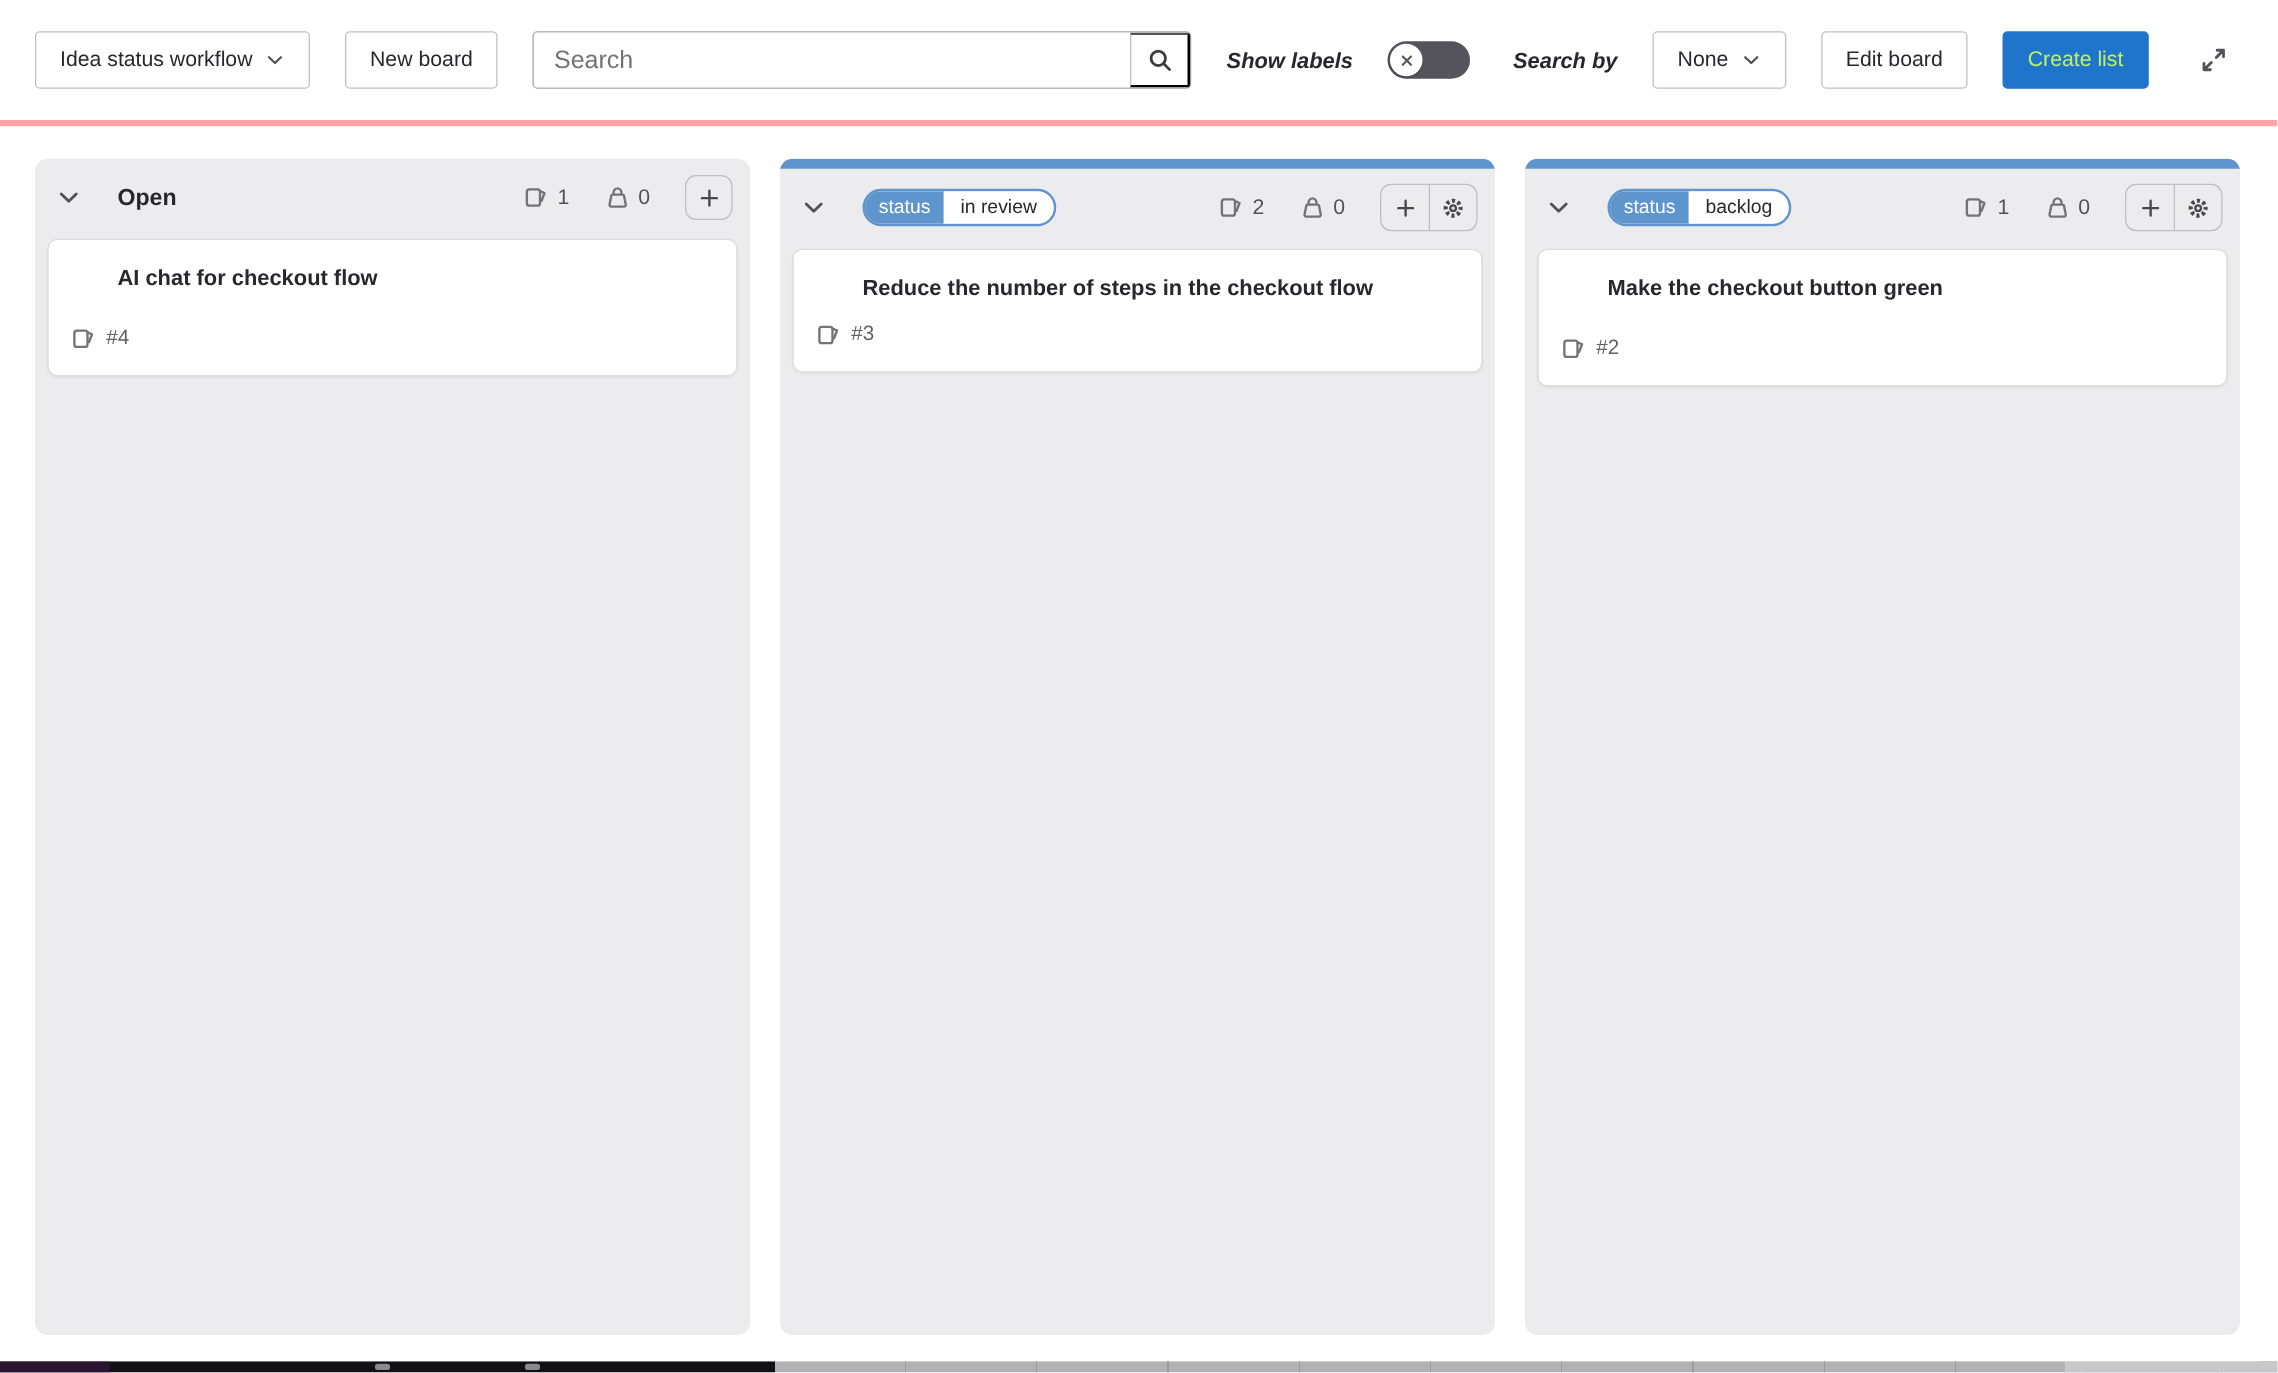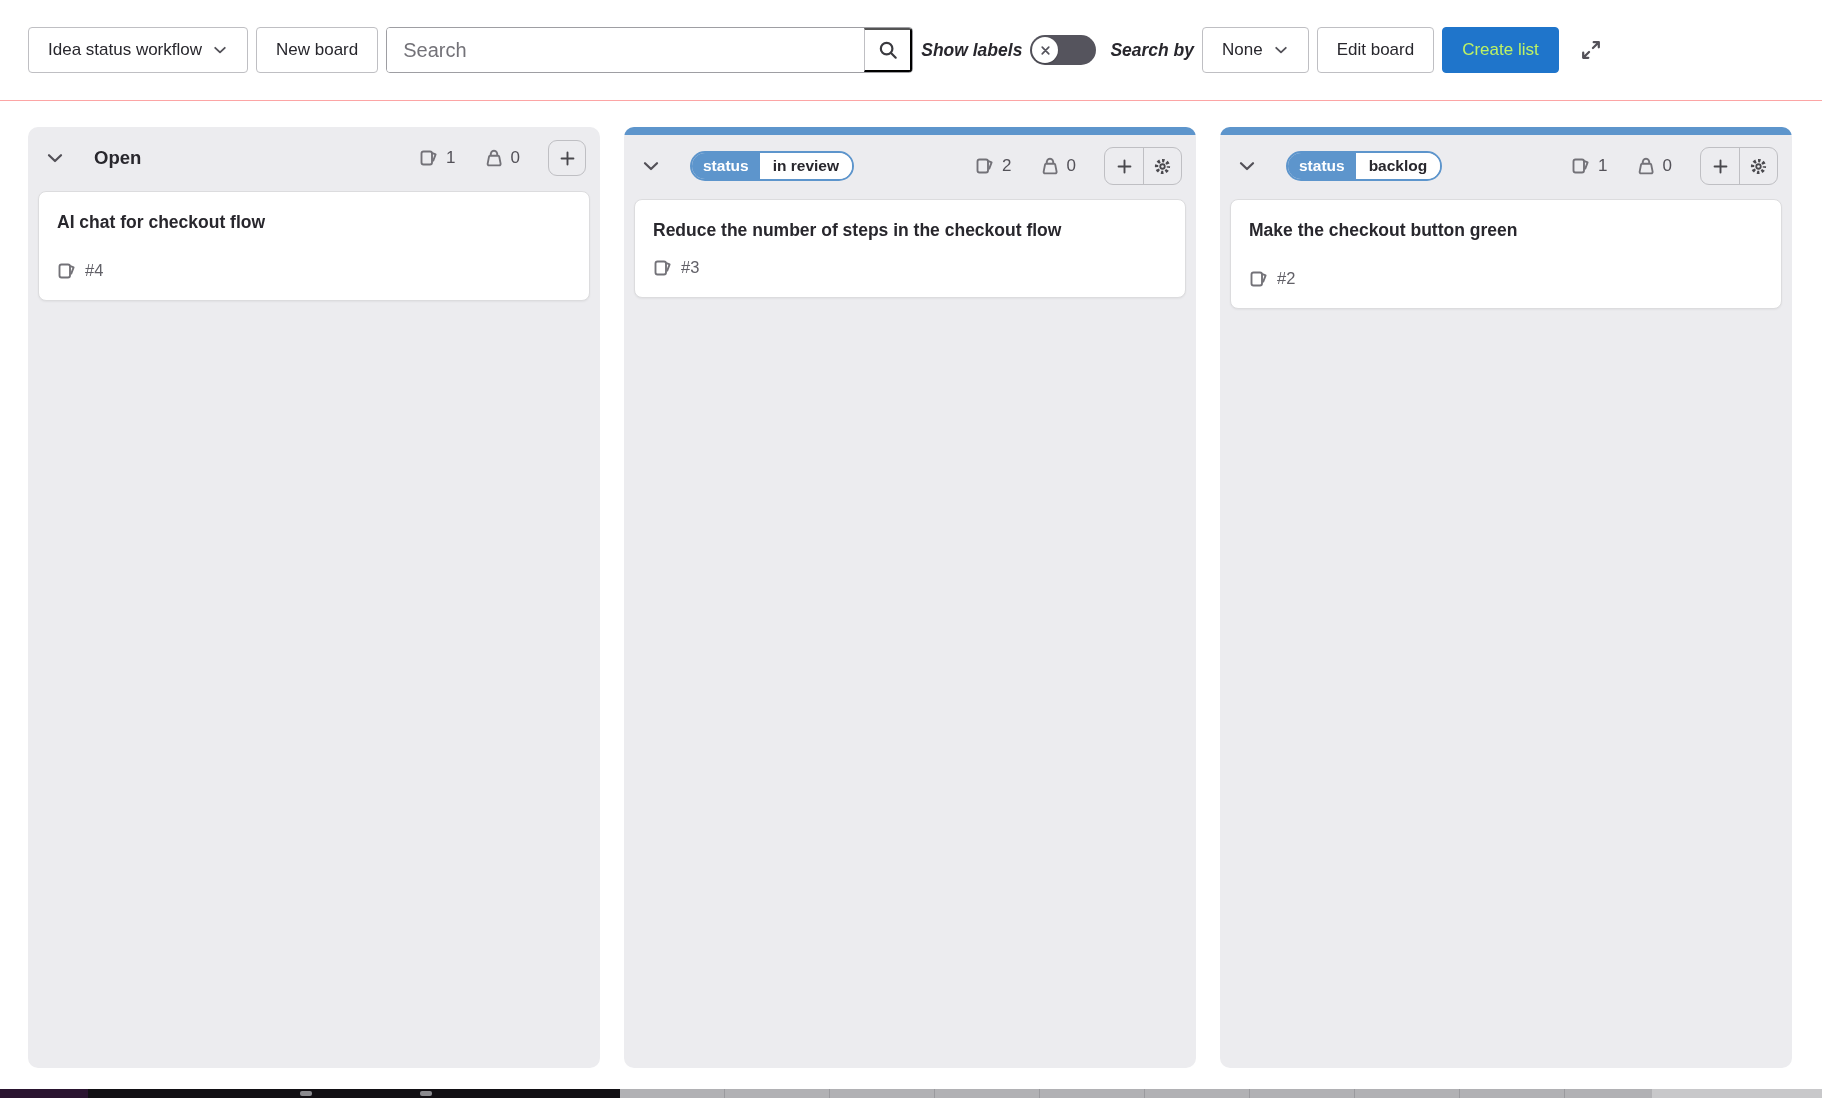--- a/index.html
+++ b/index.html
@@ -4,21 +4,21 @@
 <style>
   * { margin:0; padding:0; box-sizing:border-box; }
   html,body { width:1822px; height:1098px; overflow:hidden; }
   body { font-family:"Liberation Sans", sans-serif; background:#fff; color:#28272d; position:relative; }
 
   .app { position:absolute; top:0; left:0; right:0; bottom:9px; background:#fff;
          border-bottom-right-radius:16px; overflow:hidden; }
 
   
   .toolbar { height:101px; display:flex; align-items:center; padding:0 28px;
-             border-bottom:1px solid #fca5a5; gap:8px; }
+             border-bottom:5px solid #fca5a5; gap:28px; }
   .btn { height:46px; display:inline-flex; align-items:center; gap:10px;
          background:#fff; border:1px solid #bfbfc3; border-radius:4px;
          padding:0 19px; font-size:17px; color:#28272d; cursor:pointer; white-space:nowrap; }
   .btn-primary { background:#1f75cb; border-color:#1f75cb; color:#bef264; }
   .chev { width:16px; height:16px; color:#535158; flex:0 0 auto; }
   .searchbox { height:46px; width:527px; display:flex; align-items:stretch;
                border:1px solid #9e9ea3; border-radius:4px; background:#fff; overflow:hidden; }
   .searchbox input { flex:1; border:none; outline:none; font-size:20px; padding:0 16px;
                      font-family:"Liberation Sans", sans-serif; color:#28272d; }
   .searchbox input::placeholder { color:#737278; }
@@ -52,30 +52,30 @@
   .iconbtn { width:38px; height:36px; display:flex; align-items:center; justify-content:center;
              background:transparent; border:1px solid #bfbfc3; border-radius:9px; color:#49484d; cursor:pointer; }
   .iconbtn svg { width:19px; height:19px; }
   .btn-group { display:flex; border:1px solid #bfbfc3; border-radius:9px; overflow:hidden; }
   .btn-group .gbtn { width:38px; height:36px; display:flex; align-items:center; justify-content:center;
                      background:transparent; border:none; color:#49484d; cursor:pointer; }
   .btn-group .gbtn + .gbtn { border-left:1px solid #bfbfc3; }
   .btn-group svg { width:19px; height:19px; }
 
   .scoped-label { display:inline-flex; align-items:center; height:30px; border:2px solid #5d95cc;
-                  border-radius:16px; overflow:hidden; font-size:15.5px; line-height:1;font-weight:bold; }
+                  border-radius:16px; overflow:hidden; font-size:15.5px; line-height:1; }
   .scoped-label .scope { background:#5d95cc; color:#fff; padding:0 11px; height:100%;
                          display:flex; align-items:center; }
   .scoped-label .value { background:#fff; color:#28272d; padding:0 13px; height:100%;
                          display:flex; align-items:center; }
 
   .col-cards { padding:2px 10px 10px; overflow:hidden; flex:1; }
   .card { background:#fff; border:1px solid #dcdcde; border-radius:8px; padding:19px 18px 19px;
           margin-bottom:12px; box-shadow:0 1px 2px rgba(0,0,0,.05); cursor:pointer; }
-  .card-title { font-size:17.5px; font-weight:700; color:#28272d; line-height:1.3; }
+  .card-title { font-size:17.5px; font-weight:700; color:#28272d; line-height:1.3;margin-left:37px; }
   .card-meta { margin-top:27px; display:flex; align-items:center; gap:8px; color:#626168; font-size:16.5px; }
   .card-meta svg { width:20px; height:20px; color:#737278; }
 
   
   .bottom-strip { position:absolute; left:0; right:0; bottom:0; height:9px; display:flex; z-index:-1; }
   .bs-left { width:620px; background:#121014; position:relative; }
   .bs-left .bs-purple { position:absolute; left:0; top:0; bottom:0; width:88px; background:#2a1430; }
   .bs-left .bs-dot { position:absolute; top:2px; width:12px; height:5px; background:#8a8a8e; border-radius:2px; }
   .bs-right { flex:1; background:#b1b1b4; position:relative;
               background-image:repeating-linear-gradient(to right, transparent 0 104px, #9a9a9e 104px 105px); }

